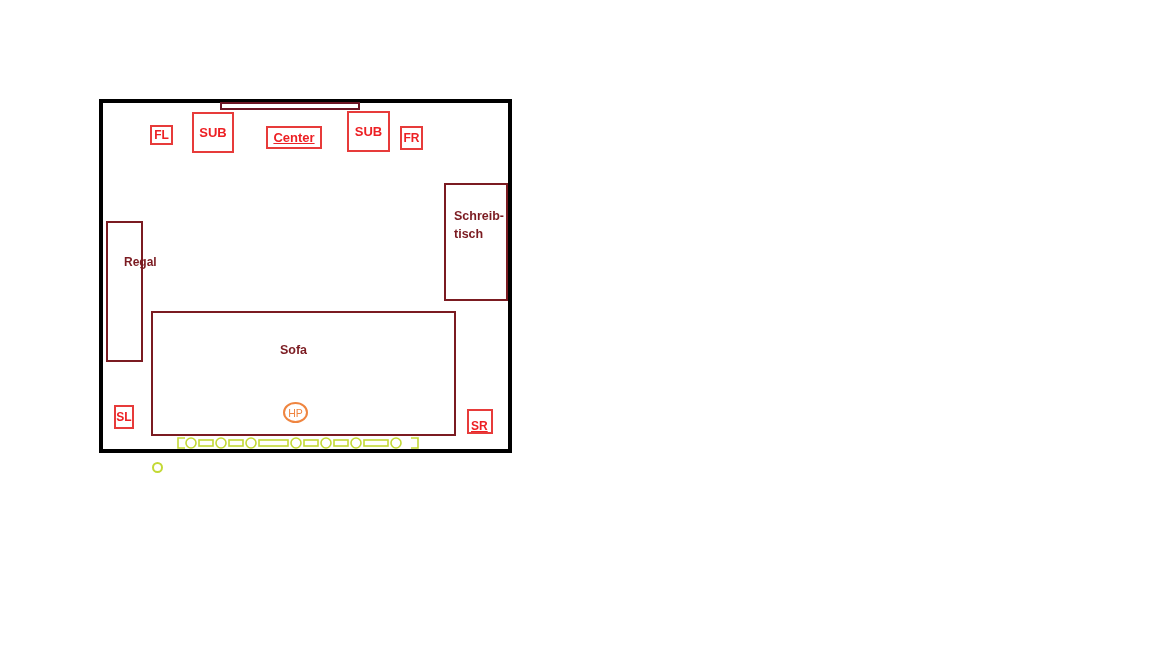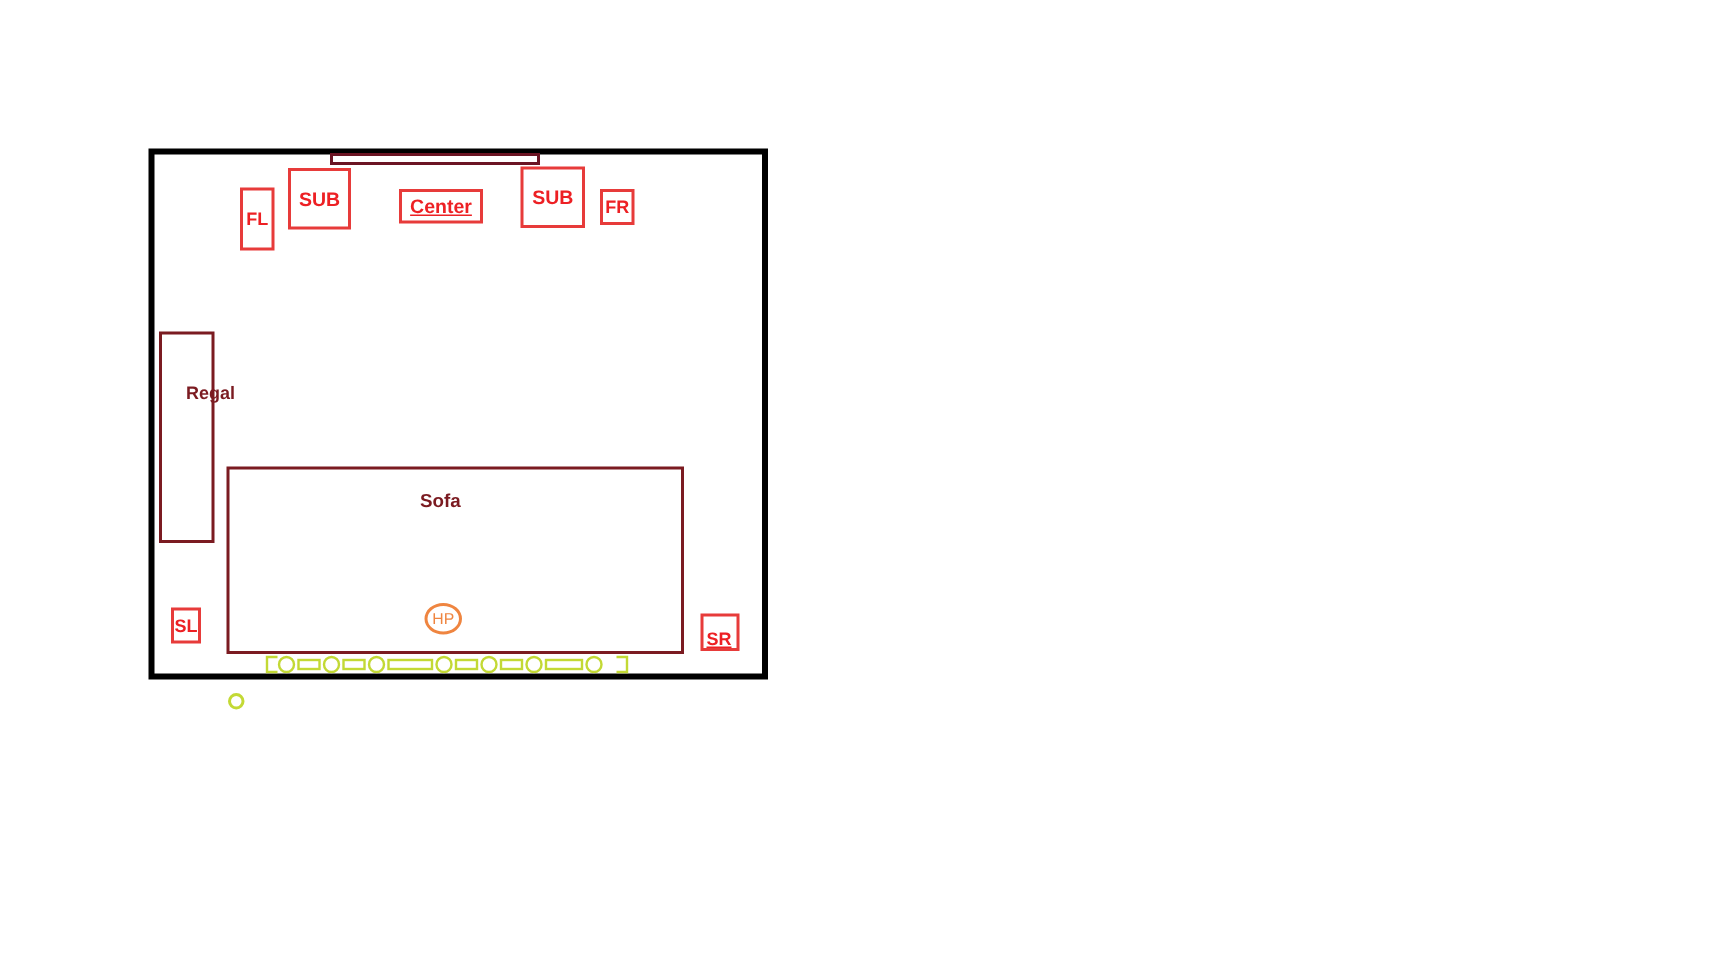--- a/index.html
+++ b/index.html
@@ -31,21 +31,21 @@
     border: 2px solid var(--tv-dark-red); background: var(--background);
   }
 
   .box {
     position: absolute; display: flex; align-items: center; justify-content: center;
     font-weight: bold; background: var(--background); white-space: nowrap;
   }
   .box.red  { border: 2px solid var(--speaker-red);  color: var(--speaker-red-text); }
   .box.dark { border: 2px solid var(--furniture-dark-red); color: var(--furniture-dark-red); }
 
-  .fl   { left: 160px; top: 125px; width: 23px;  height: 42px; font-size: 12px; }
+  .fl   { left: 150px; top: 125px; width: 23px;  height: 20px; font-size: 12px; }
   .subl { left: 192px; top: 112px; width: 42px;  height: 41px; font-size: 13px; }
   .ctr  { left: 266px; top: 126px; width: 56px;  height: 23px; font-size: 13px; }
   .ctr span { text-decoration: underline; }
   .subr { left: 347px; top: 111px; width: 43px;  height: 41px; font-size: 13px; }
   .fr   { left: 400px; top: 126px; width: 23px;  height: 24px; font-size: 12px; }
   .sl   { left: 114px; top: 405px; width: 20px;  height: 24px; font-size: 12px; }
   .sr   { left: 467px; top: 409px; width: 26px;  height: 25px; font-size: 12px;
           align-items: flex-end; justify-content: flex-start; padding-left: 2px; }
   .sr span { text-decoration: underline; line-height: 11px; }
 
@@ -53,21 +53,21 @@
     left: 106px; top: 221px; width: 37px; height: 141px;
     align-items: flex-start; justify-content: flex-start;
     font-size: 12px; padding: 32px 0 0 16px; overflow: visible;
   }
   .desk {
     left: 444px; top: 183px; width: 64px; height: 118px;
     display: block; font-size: 12.5px; padding: 22px 0 0 8px; line-height: 18px;
   }
   .sofa {
     left: 151px; top: 311px; width: 305px; height: 125px;
-    align-items: flex-start; font-size: 12.5px; padding-top: 14px; padding-right: 20px;
+    align-items: flex-start; font-size: 12.5px; padding-top: 30px; padding-right: 20px;
   }
 
   .hp {
     position: absolute; left: 283px; top: 402px; width: 25px; height: 21px;
     border: 2px solid var(--listening-orange); border-radius: 50%;
     color: var(--listening-orange); font-weight: normal; font-size: 10.5px;
     display: flex; align-items: center; justify-content: center;
     background: var(--background);
   }
 
@@ -103,20 +103,24 @@
   </div>
 
   <div class="box red fr">
     <span>FR</span>
   </div>
 
   <div class="box dark regal">
     <span>Regal</span>
   </div>
 
+  <div class="box dark desk">
+    <div>Schreib-</div>
+    <div>tisch</div>
+  </div>
 
   <div class="box dark sofa">
     <span>Sofa</span>
   </div>
 
   <div class="hp">
     <span>HP</span>
   </div>
 
   <div class="box red sl">

